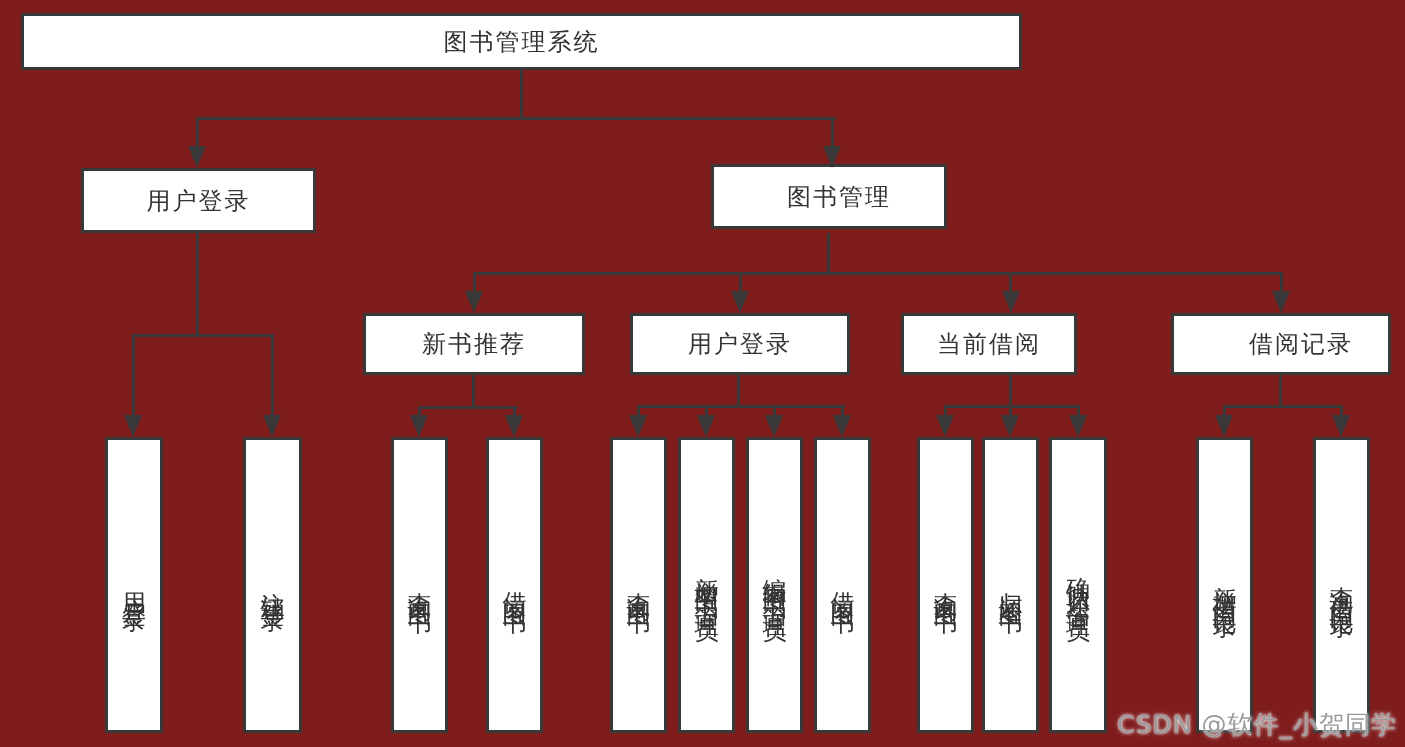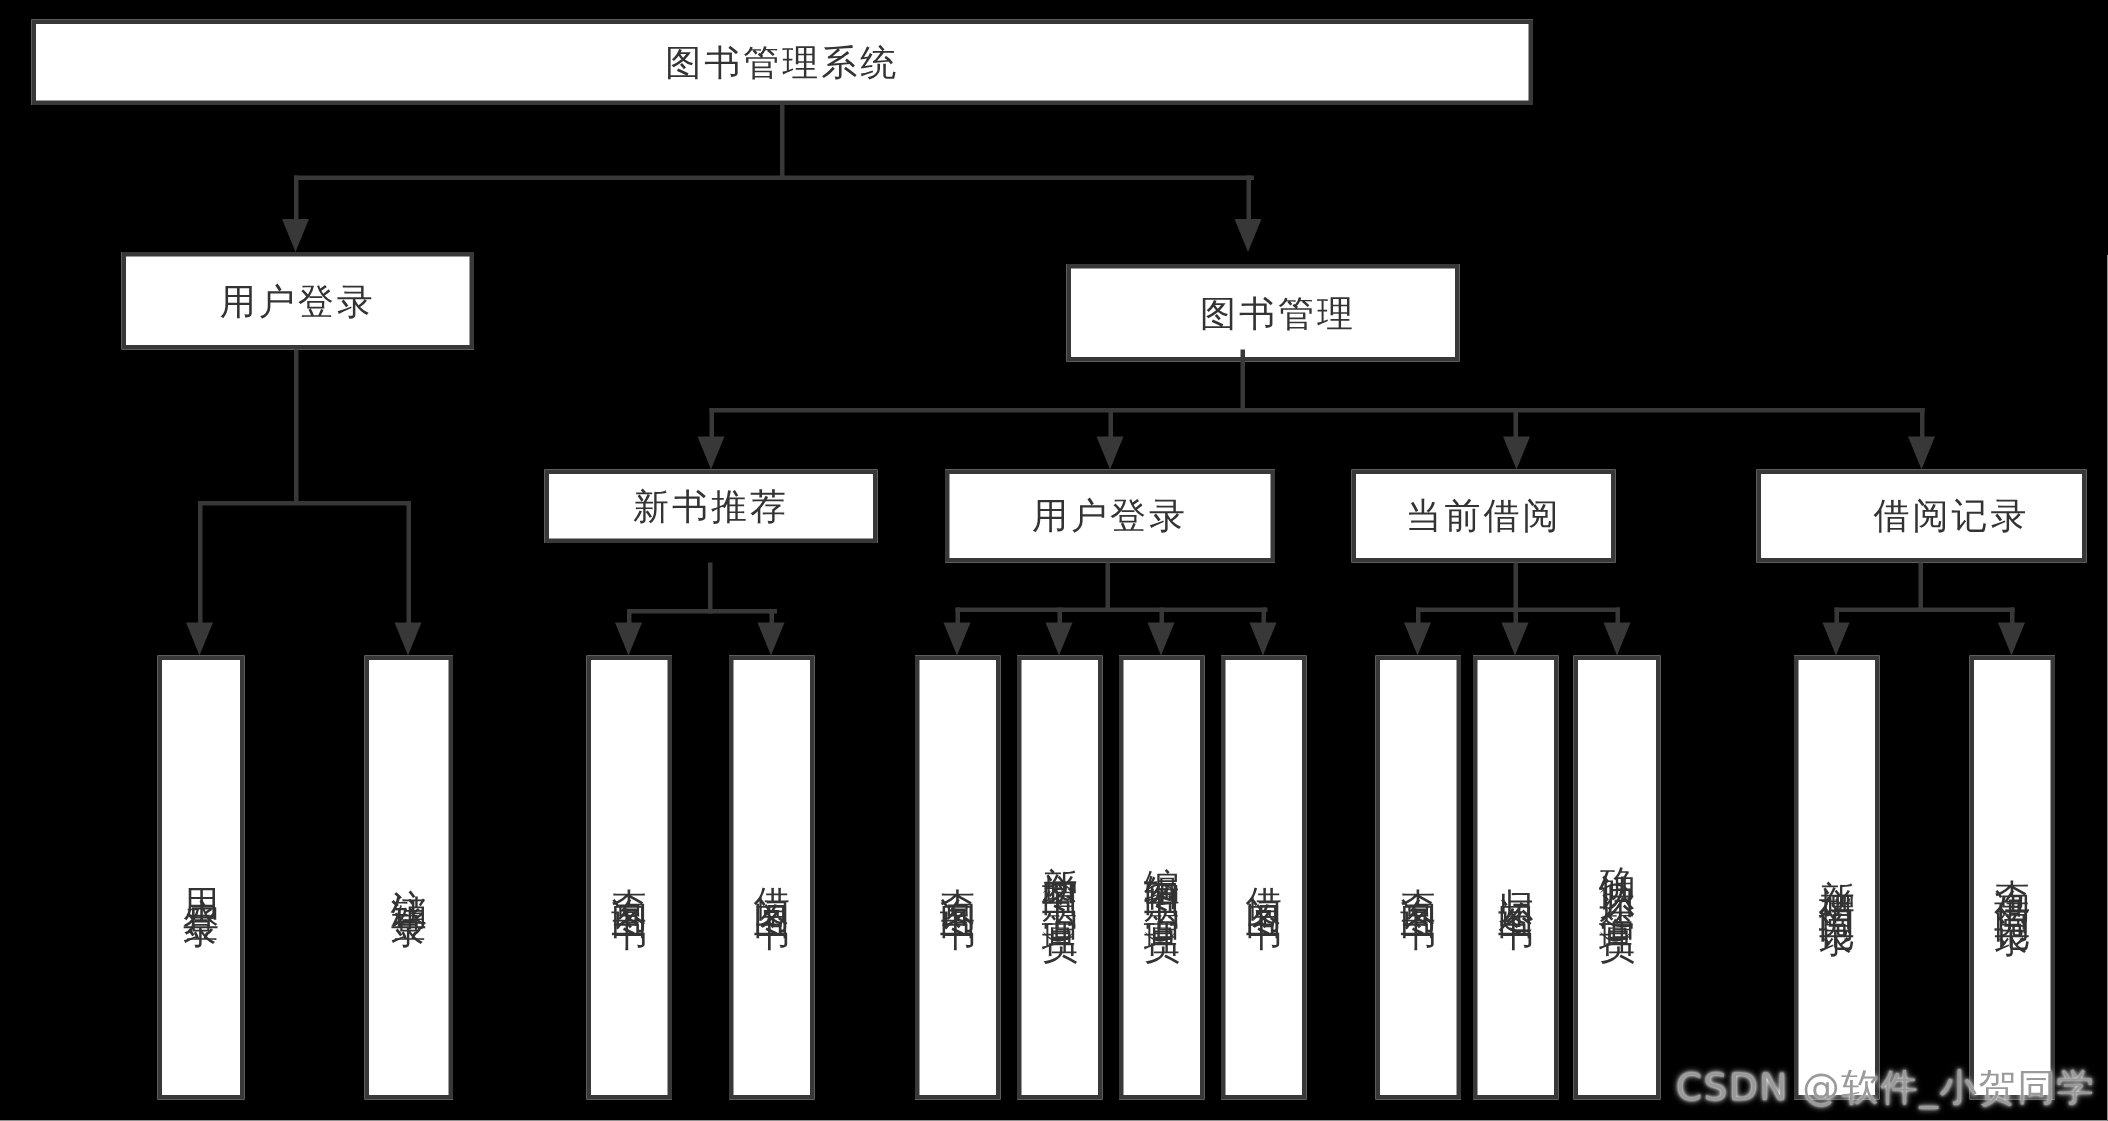--- a/index.html
+++ b/index.html
@@ -1,18 +1,18 @@
 <!DOCTYPE html>
 <html><head>
 <meta charset="utf-8">
 <style>
   * { margin:0; padding:0; box-sizing:border-box; }
   html,body { background:#ffffff; }
   body { font-family:"DejaVu Sans","Liberation Sans",sans-serif; }
-  .canvas { position:relative; width:1405px; height:747px; background:#000000; overflow:hidden; }
+  .canvas { position:relative; width:1405px; height:747px; background:#7f1d1d; overflow:hidden; }
 
   .node {
     position:absolute; background:#ffffff; border:3px solid #383838;
     display:flex; align-items:center; justify-content:center;
     color:#333333;
   }
   .node.h { font-size:24px; letter-spacing:2px; }
   .node.v {
     writing-mode:vertical-rl; text-orientation:mixed;
     font-size:24px; letter-spacing:6px; line-height:1;
@@ -35,23 +35,23 @@
 </style>
 </head>
 <body>
 
 <div class="canvas">
 
   <div class="node h" style="left:21px; top:13px; width:1001px; height:57px;">图书管理系统</div>
 
   <div class="node h" style="left:81px; top:168px; width:235px; height:65px;">用户登录</div>
 
-  <div class="node h" style="left:711px; top:176px; width:262px; height:65px;padding-left:20px;">图书管理</div>
+  <div class="node h" style="left:711px; top:164px; width:236px; height:65px;padding-left:20px;">图书管理</div>
 
-  <div class="node h" style="left:363px; top:313px; width:222px; height:49px;">新书推荐</div>
+  <div class="node h" style="left:363px; top:313px; width:222px; height:62px;">新书推荐</div>
 
   <div class="node h" style="left:630px; top:313px; width:220px; height:62px;">用户登录</div>
 
   <div class="node h" style="left:901px; top:313px; width:176px; height:62px;">当前借阅</div>
 
   <div class="node h" style="left:1171px; top:313px; width:220px; height:62px;padding-left:40px;">借阅记录</div>
 
   <div class="node v" style="left:105px; top:437px; width:58px; height:296px;">用户登录</div>
   <div class="node v" style="left:243px; top:437px; width:59px; height:296px;">注销登录</div>
 

